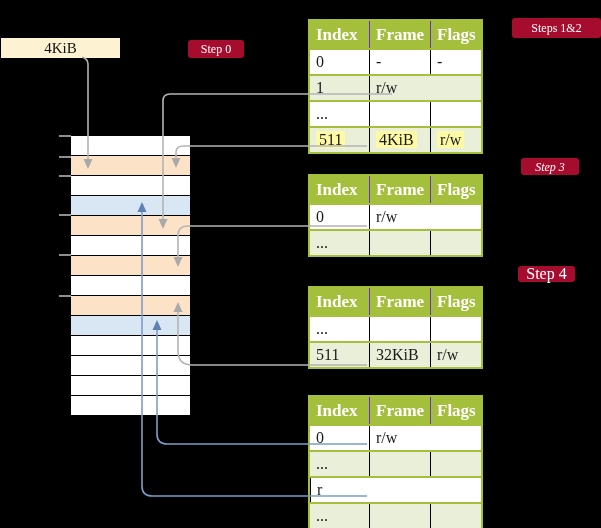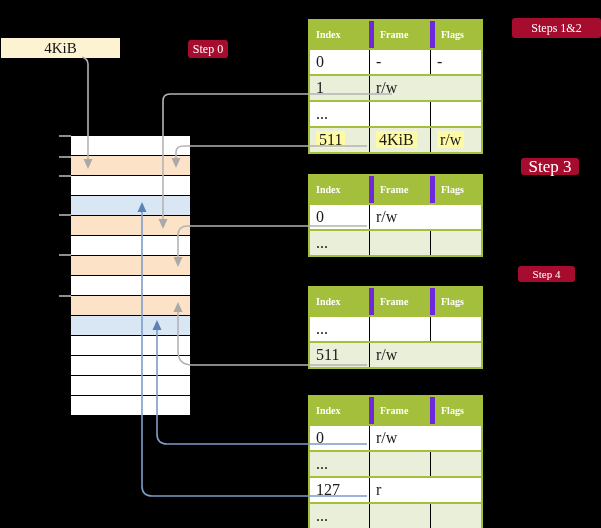--- a/index.html
+++ b/index.html
@@ -17,24 +17,24 @@
     position:absolute; left:1px; top:38px; width:119px; height:20px;
     background:var(--cream); color:#111; font-size:15px;
     display:flex; align-items:center; justify-content:center;
   }
   
   .badge{
     position:absolute; background:var(--crimson); color:#fff; font-size:12px;
     border-radius:3px; display:flex; align-items:center; justify-content:center;
     line-height:1;
   }
-  #badge-step0{left:188px; top:40px; width:40px; height:18px;}
+  #badge-step0{left:188px; top:40px; width:56px; height:18px;}
   #badge-steps12{left:512px; top:18px; width:89px; height:20px;}
-  #badge-step3{left:521px; top:158px; width:58px; height:17px; font-size:17px;}
-  #badge-step4{left:518px; top:266px; width:57px; height:16px; font-size:11px;}
+  #badge-step3{left:521px; top:158px; width:58px; height:17px; font-size:12px;font-style:italic;}
+  #badge-step4{left:518px; top:266px; width:57px; height:16px; font-size:16px;}
   
   #memory-column{
     position:absolute; left:71px; top:136px; width:119px;
     display:flex; flex-direction:column;
   }
   .mem-row{height:19px; border-bottom:1px solid #000;}
   .mem-row.mw{background:#ffffff;}
   .mem-row.mp{background:var(--frame-peach);}
   .mem-row.md{background:var(--frame-blue);}
   .tick{position:absolute; left:59px; width:12px; height:2px; background:#8f8f8f;}
@@ -45,22 +45,22 @@
     box-sizing:border-box;
   }
   #table-0{top:19px;} #table-1{top:174px;} #table-2{top:286px;} #table-3{top:395px;}
   .trow{display:flex;}
   .trow.head{background:var(--table-green); height:27px;}
   .trow.body{height:26px; border-top:2px solid var(--table-green); box-sizing:border-box;}
   .trow.body:first-of-type{border-top:none;}
   .trow.shaded{background:var(--row-green);}
   .cell{box-sizing:border-box; padding-left:6px; overflow:hidden; white-space:nowrap;}
   .cell.c0{width:59px;} .cell.c1{width:61px;} .cell.c2{flex:1;}
-  .head .cell{color:#fff; font-weight:bold; font-size:10px; line-height:27px;}
-  .head .cell.c1,.head .cell.c2{border-left:5px solid #6d28d9;}
+  .head .cell{color:#fff; font-weight:bold; font-size:17px; line-height:27px;}
+  .head .cell.c1,.head .cell.c2{border-left:1px solid #6d28d9;}
   .body .cell{color:#1a1a1a; font-size:16px; line-height:23px;}
   .body .cell.c1,.body .cell.c2{border-left:1px solid #000;}
   .hl{background:var(--hl-yellow); padding:0 3px;}
   
   #connectors{position:absolute; left:0; top:0; z-index:10; pointer-events:none;}
   .conn-gray{stroke:var(--gray-conn); stroke-width:1.6; fill:none;}
   .conn-blue{stroke:var(--blue-conn); stroke-width:1.6; fill:none;}
   .arr-gray{fill:var(--gray-arrow); stroke:none;}
   .arr-blue{fill:var(--blue-arrow); stroke:none;}
 </style>
@@ -158,40 +158,40 @@
         <div class="cell c1">Frame</div>
         <div class="cell c2">Flags</div>
       </div>
       <div class="trow body">
         <div class="cell c0">...</div>
         <div class="cell c1"></div>
         <div class="cell c2"></div>
       </div>
       <div class="trow body shaded">
         <div class="cell c0">511</div>
+        <div class="cell c1">32KiB</div>
         <div class="cell c2">r/w</div>
       </div>
     </div>
   <div class="ptable" id="table-3">
       <div class="trow head">
         <div class="cell c0">Index</div>
         <div class="cell c1">Frame</div>
         <div class="cell c2">Flags</div>
       </div>
       <div class="trow body">
         <div class="cell c0">0</div>
         <div class="cell c2">r/w</div>
       </div>
       <div class="trow body shaded">
         <div class="cell c0">...</div>
         <div class="cell c1"></div>
         <div class="cell c2"></div>
       </div>
       <div class="trow body">
-        <div class="cell c0">127</div>
         <div class="cell c2">r</div>
       </div>
       <div class="trow body shaded">
         <div class="cell c0">...</div>
         <div class="cell c1"></div>
         <div class="cell c2"></div>
       </div>
     </div>
 
   <svg id="connectors" width="601" height="528">

